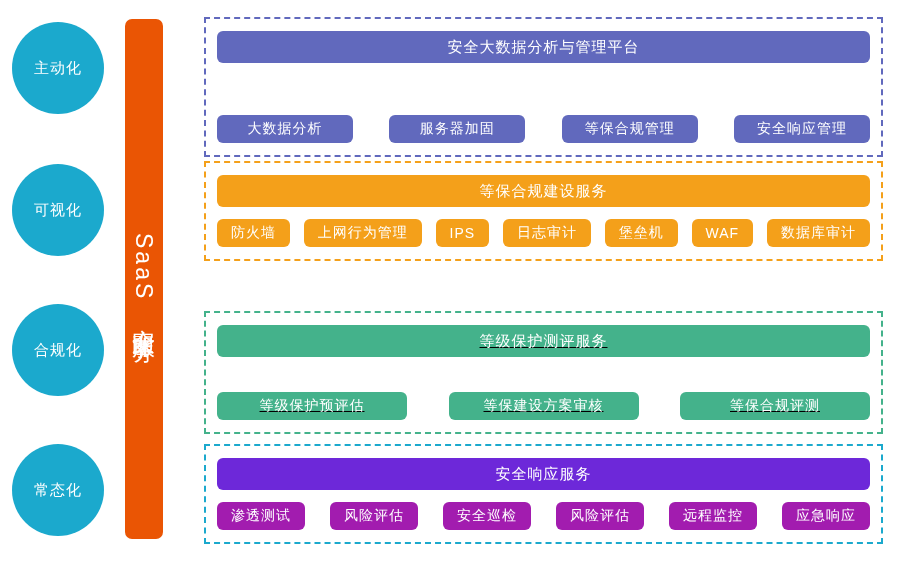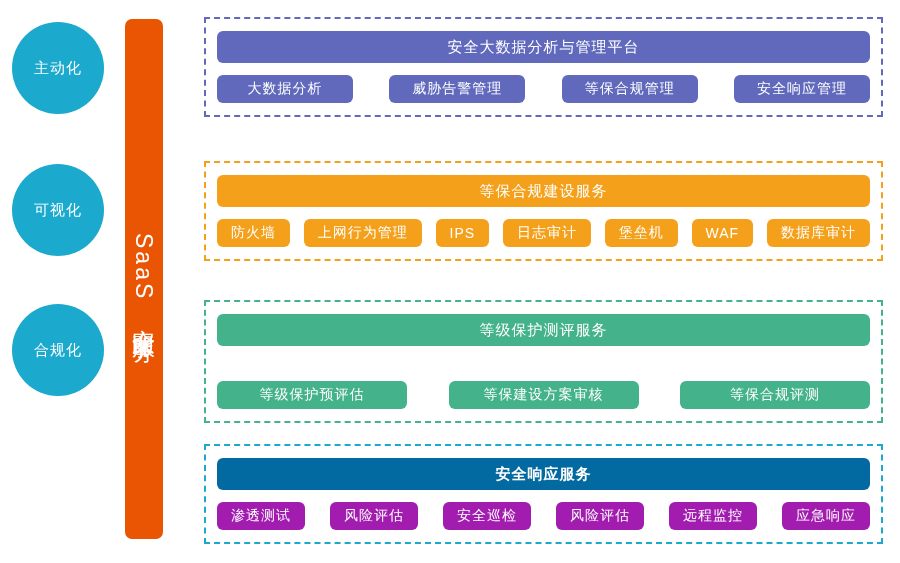--- a/index.html
+++ b/index.html
@@ -80,21 +80,21 @@
     background: #6169bd;
     color: #ffffff;
     display: flex;
     align-items: center;
     justify-content: center;
     font-size: 15px;
     letter-spacing: 1px;
   }
   .p-orange .panel-header { background: #f4a01a; }
   .p-green  .panel-header { background: #44b28b; }
-  .p-cyan   .panel-header { background: #0369a1; font-weight: bold; }
+  .p-cyan   .panel-header { background: #6d28d9; }
 
   .chip-row {
     display: flex;
     margin-top: 12px;
   }
   .chip-row.spread { justify-content: space-between; }
 
   .chip {
     height: 28px;
     border-radius: 6px;
@@ -107,67 +107,70 @@
     letter-spacing: 1px;
     box-sizing: border-box;
     padding: 8px 14px;
     white-space: nowrap;
   }
   .p-orange .chip { background: #f4a01a; }
   .p-green  .chip { background: #44b28b; margin-top: 23px; }
   .p-cyan   .chip { background: #a21caf; }
 
   
-  .chip.w136 { width: 136px; padding: 8px; }
+  .chip.w136 { width: 136px; padding: 8px; margin-top: 40px; }
   .chip.w190 { width: 190px; padding: 0; }
   .chip.wflex { flex: 0 0 auto; }
 </style>
 </head>
 <body>
 
 <div id="canvas">
 
   <div class="circle" style="top:22px;align-items:center;">
     <span>主动化</span>
   </div>
   <div class="circle" style="top:164px;">
     <span>可视化</span>
   </div>
   <div class="circle" style="top:304px;">
     <span>合规化</span>
   </div>
+  <div class="circle" style="top:444px;">
+    <span>常态化</span>
+  </div>
 
   <div id="spine">
     <span id="spine-label">SaaS 安全即服务</span>
   </div>
 
   <div class="panel p-purple" style="top:17px;">
     <div class="panel-header">安全大数据分析与管理平台</div>
     <div class="chip-row spread">
       <div class="chip w136">大数据分析</div>
-      <div class="chip w136">威胁告警管理</div>
+      <div class="chip w136">服务器加固</div>
       <div class="chip w136">等保合规管理</div>
       <div class="chip w136">安全响应管理</div>
     </div>
   </div>
 
   <div class="panel p-orange" style="top:161px;">
     <div class="panel-header">等保合规建设服务</div>
     <div class="chip-row spread">
       <div class="chip wflex">防火墙</div>
       <div class="chip wflex">上网行为管理</div>
       <div class="chip wflex">IPS</div>
       <div class="chip wflex">日志审计</div>
       <div class="chip wflex">堡垒机</div>
       <div class="chip wflex">WAF</div>
       <div class="chip wflex">数据库审计</div>
     </div>
   </div>
 
-  <div class="panel p-green" style="top:300px;">
+  <div class="panel p-green" style="top:311px;text-decoration:underline;">
     <div class="panel-header">等级保护测评服务</div>
     <div class="chip-row spread">
       <div class="chip w190">等级保护预评估</div>
       <div class="chip w190">等保建设方案审核</div>
       <div class="chip w190">等保合规评测</div>
     </div>
   </div>
 
   <div class="panel p-cyan" style="top:444px;">
     <div class="panel-header">安全响应服务</div>

